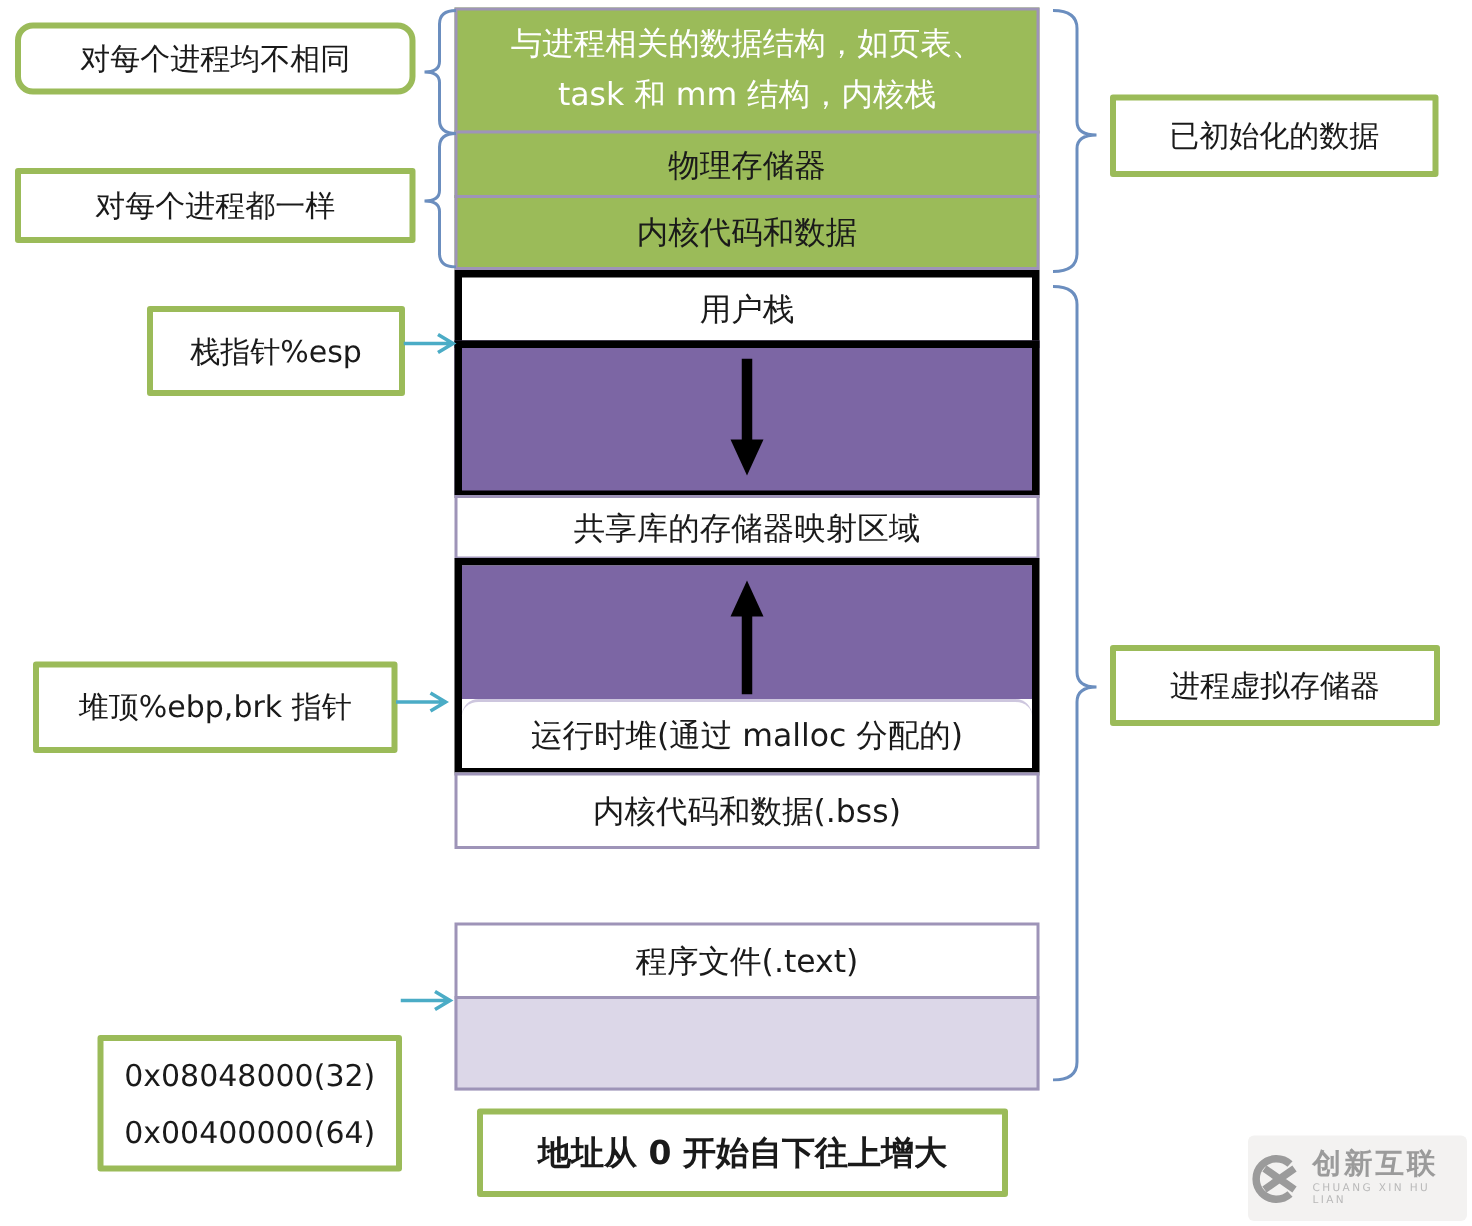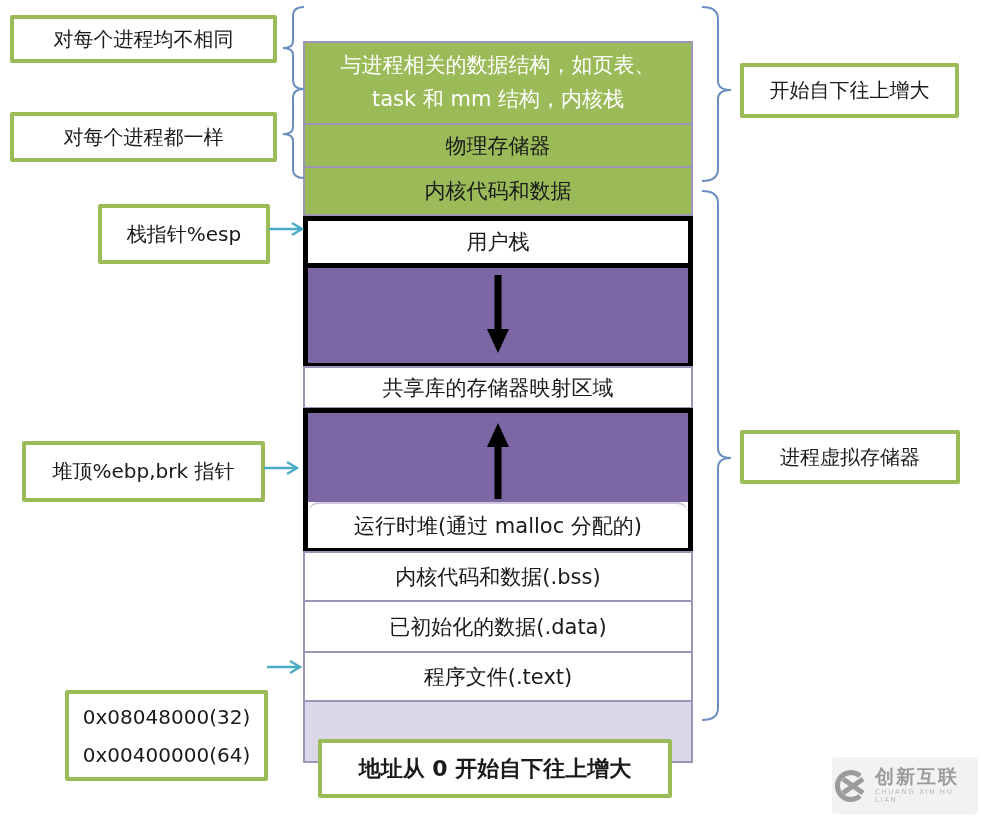--- a/index.html
+++ b/index.html
@@ -4,21 +4,21 @@
 <style>
   html,body { margin:0; padding:0; background:#ffffff; }
   #diagram {
     position:relative; width:981px; height:817px; background:#fff; overflow:hidden;
     font-family:"DejaVu Sans","Liberation Sans",sans-serif; color:var(--text-dark,#1a1a1a);
   }
   
   .stack-box {
     position:absolute; left:303px; width:390px; box-sizing:border-box;
     display:flex; align-items:center; justify-content:center;
-    font-size:21px; text-align:center;margin-top:36px;
+    font-size:21px; text-align:center;
   }
   .green-box { background:var(--green,#9BBB59); border:2px solid var(--box-border,#9E94B8); }
   .thin-box  { background:#ffffff; border:2px solid var(--box-border,#9E94B8); }
   .black-box { border:5px solid #000; background:#fff; }
   .purple-bg { background:var(--purple,#7C66A4); }
   .lavender-bg { background:var(--lavender,#DCD7E8); }
   #box-kernel-data { flex-direction:column; color:#fff; line-height:1.6; }
   #box-heap { flex-direction:column; padding:0; align-items:stretch; }
   #box-heap .heap-purple { flex:1; background:var(--purple,#7C66A4); display:flex; justify-content:center; align-items:flex-start; }
   #box-heap .heap-white  { height:44px; background:#fff; display:flex; align-items:center; justify-content:center; border-top:2px solid #CDC6DE;border-radius:11px; }
@@ -95,31 +95,28 @@
     </div>
     <div class="heap-white">
       <span>运行时堆(通过 malloc 分配的)</span>
     </div>
   </div>
 
   <div class="stack-box thin-box" style="top:515px;height:51px;">
     <span>内核代码和数据(.bss)</span>
   </div>
 
-  <div class="stack-box thin-box" style="top:564px;height:53px;">
-    <span>已初始化的数据(.data)</span>
-  </div>
 
   <div class="stack-box thin-box" style="top:615px;height:51px;">
     <span>程序文件(.text)</span>
   </div>
 
   <div class="stack-box thin-box lavender-bg" style="top:664px;height:63px;"></div>
 
-  <div class="green-label" style="left:10px;top:15px;width:267px;height:48px;">
+  <div class="green-label" style="left:10px;top:15px;width:267px;height:48px;border-radius:12px;">
     <span>对每个进程均不相同</span>
   </div>
 
   <div class="green-label" style="left:10px;top:112px;width:267px;height:50px;">
     <span>对每个进程都一样</span>
   </div>
 
   <div class="green-label" style="left:98px;top:204px;width:172px;height:60px;">
     <span>栈指针%esp</span>
   </div>
@@ -127,21 +124,21 @@
   <div class="green-label" style="left:22px;top:441px;width:243px;height:61px;">
     <span>堆顶%ebp,brk 指针</span>
   </div>
 
   <div class="green-label" id="label-addr" style="left:65px;top:646px;width:203px;height:91px;margin-top:44px;">
     <div>0x08048000(32)</div>
     <div>0x00400000(64)</div>
   </div>
 
   <div class="green-label" style="left:740px;top:63px;width:219px;height:55px;">
-    <span>开始自下往上增大</span>
+    <span>已初始化的数据</span>
   </div>
 
   <div class="green-label" style="left:740px;top:430px;width:220px;height:54px;">
     <span>进程虚拟存储器</span>
   </div>
 
   <div class="green-label" id="bottom-note" style="left:318px;top:739px;width:354px;height:59px;">
     <span>地址从 0 开始自下往上增大</span>
   </div>
 

